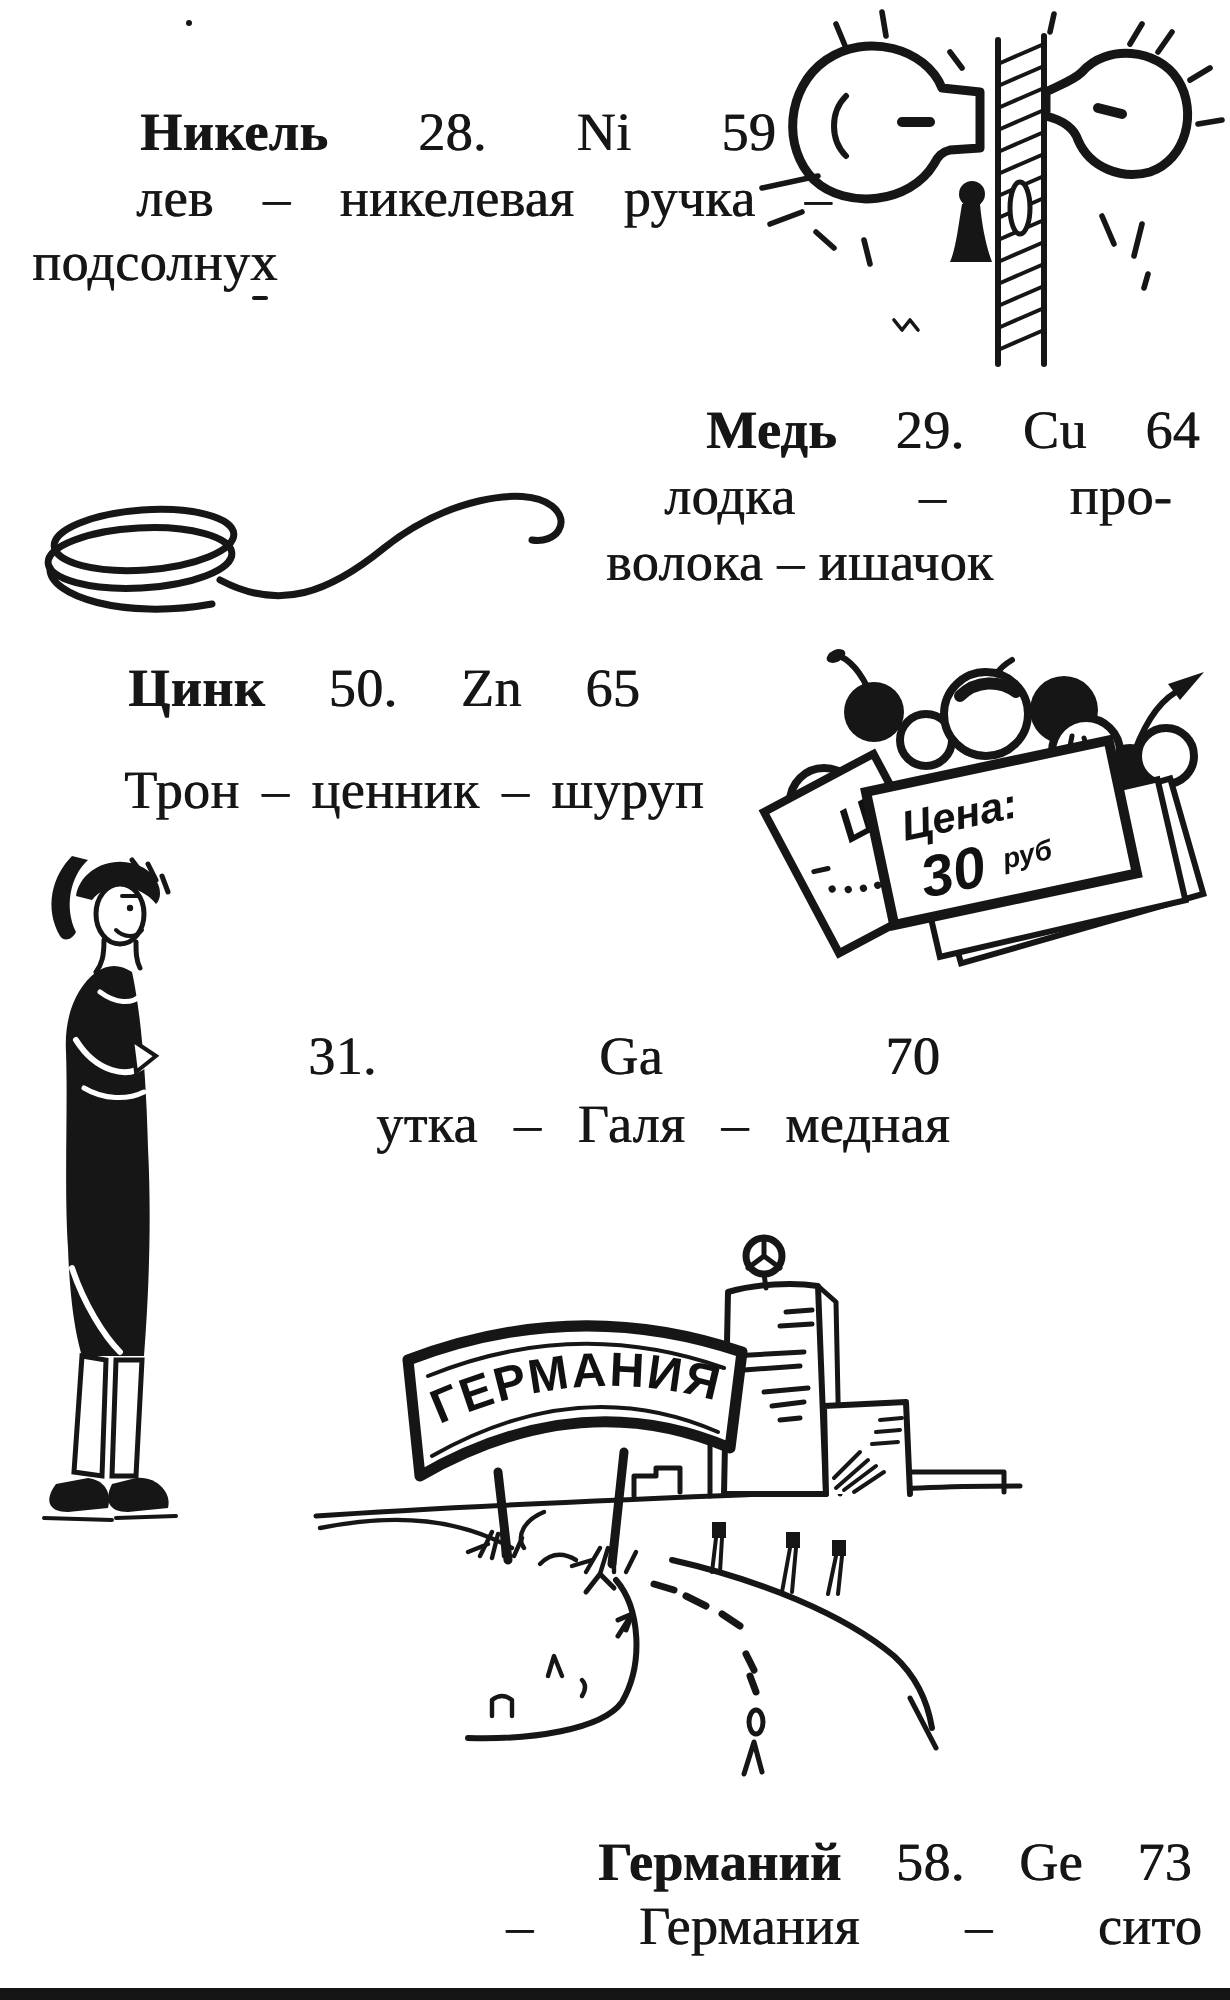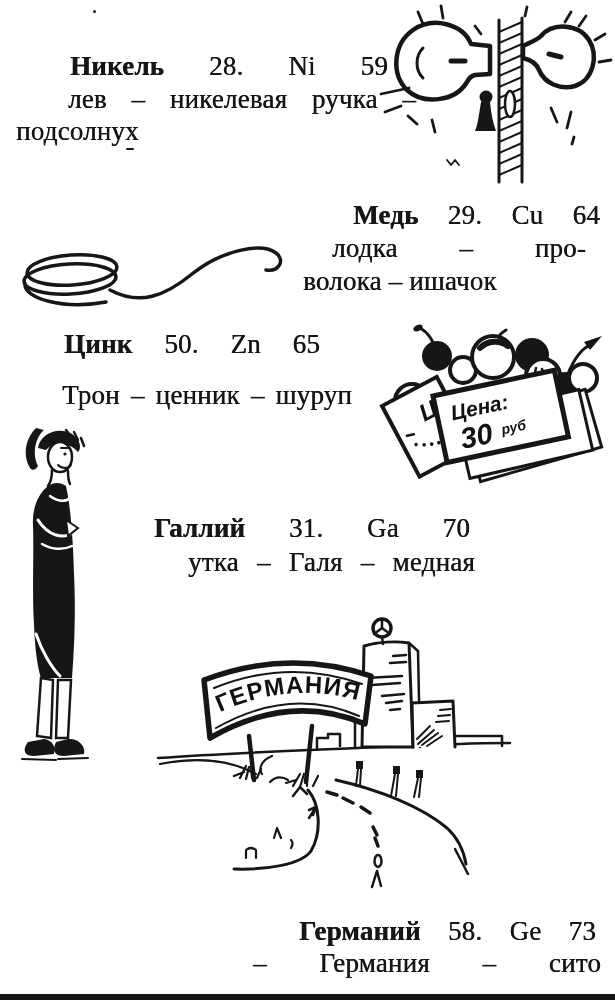--- a/index.html
+++ b/index.html
@@ -173,21 +173,20 @@
     <path class="paper" stroke="#161616" stroke-width="2.5" d="M50,256 L48,314 L60,314 L63,256 Z"></path>
   </g>
   <g>
     <path class="ink-f" d="M20,318 C 14,326 16,332 26,332 L46,330 C 48,322 44,316 36,315 Z"></path>
     <path class="ink-f" d="M48,318 C 44,326 46,332 56,332 L76,330 C 78,322 70,314 60,315 Z"></path>
     <path class="ink" stroke-width="2" d="M14,335 L48,336 M50,335 L80,334"></path>
   </g>
 </svg>
 
 <div class="line title" style="left:154px;top:513px;width:316px">
-  <span class="b">Галлий</span>
   <span>31.</span>
   <span>Ga</span>
   <span>70</span>
 </div>
 <div class="line words" style="left:188px;top:547px;width:287px">
     <span>утка</span>
     <span>–</span>
     <span>Галя</span>
     <span>–</span>
     <span>медная</span>

